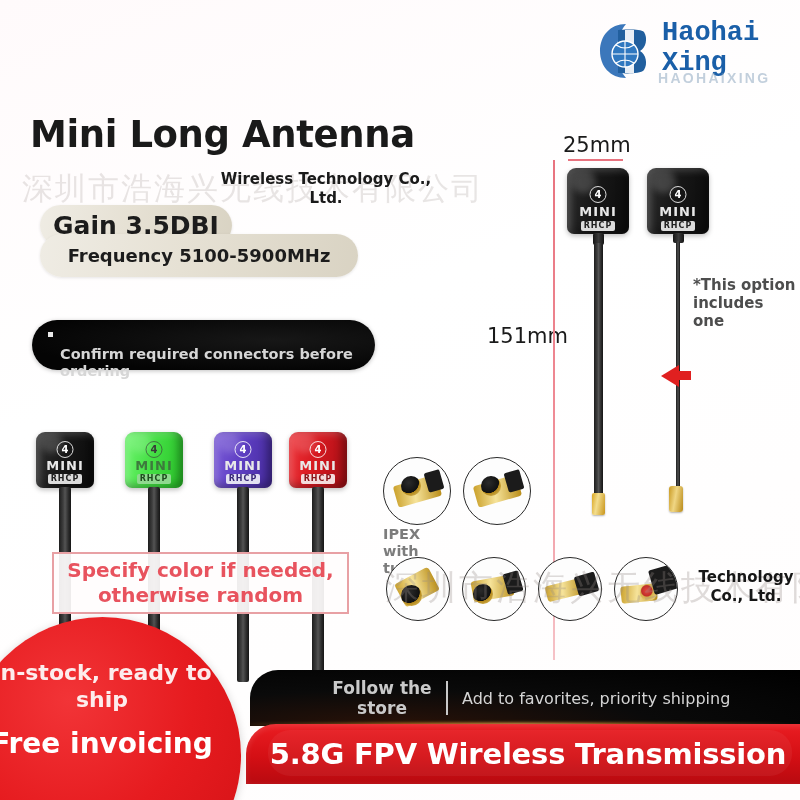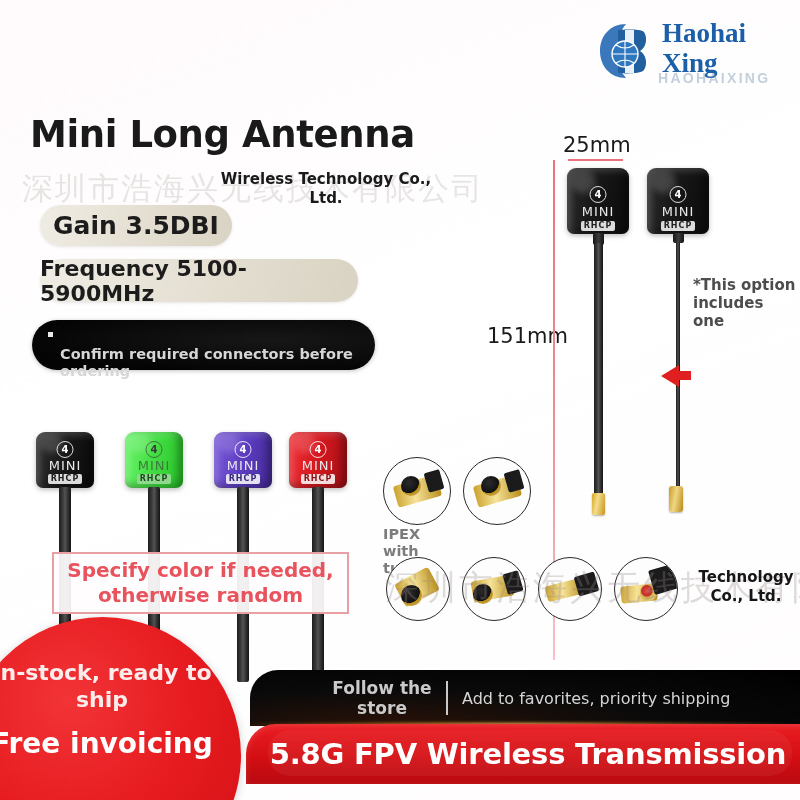--- a/index.html
+++ b/index.html
@@ -46,21 +46,21 @@
     width: 66px; height: 66px;
   }
   .logo-text {
     position: absolute;
     left: 66px; top: 8px;
     width: 130px;
     color: #1a5fa8;
     font-weight: bold;
     font-size: 27px;
     line-height: 30px;
-    font-family: Liberation Serif, serif;
+    font-family: Liberation Mono, monospace;
   }
   .logo-sub {
     position: absolute;
     left: 62px; top: 60px;
     color: rgba(120,150,180,0.45);
     font-size: 14px;
     font-weight: bold;
     letter-spacing: 2.3px;
     font-family: Liberation Sans, sans-serif;
     text-align: center;
@@ -95,22 +95,22 @@
     align-items: center;
     border-radius: 26px;
     background: linear-gradient(100deg, #efece4 0%, #e6e1d4 45%, #d9d3c3 100%);
     box-shadow: 0 1px 3px rgba(0,0,0,0.10);
     color: #1c1c1c;
     font-weight: bold;
     font-family: "DejaVu Sans", sans-serif;
   }
   .pill-gain { left: 40px; top: 205px; width: 192px; height: 41px;
                font-size: 25px; justify-content: center; }
-  .pill-freq { left: 40px; top: 259px; width: 318px; height: 43px;
-               font-size: 22px; justify-content: center; }
+  .pill-freq { left: 40px; top: 234px; width: 318px; height: 43px;
+               font-size: 18px; justify-content: center; }
 
   .pill-note {
     position: absolute;
     left: 32px; top: 320px;
     width: 343px; height: 50px;
     border-radius: 26px;
     background: radial-gradient(ellipse at 70% 40%, #171717 0%, #040404 75%);
     box-shadow: 0 1px 4px rgba(0,0,0,0.25);
     display: flex;
     align-items: center;
@@ -181,21 +181,21 @@
     color: #fff;
     display: flex; align-items: center; justify-content: center;
     font-family: "DejaVu Sans", sans-serif;
     font-weight: bold;
   }
   .ant-head .mini {
     position: absolute;
     left: 50%; transform: translateX(-50%);
     color: #e8e8e8;
     font-family: "DejaVu Sans", sans-serif;
-    font-weight: normal;
+    font-weight: bold;
     letter-spacing: 1px;
     white-space: nowrap;
   }
   .ant-head .rhcp {
     position: absolute;
     left: 50%; transform: translateX(-50%);
     background: #dcdcdc;
     color: #222;
     border-radius: 2px;
     font-family: "DejaVu Sans", sans-serif;

